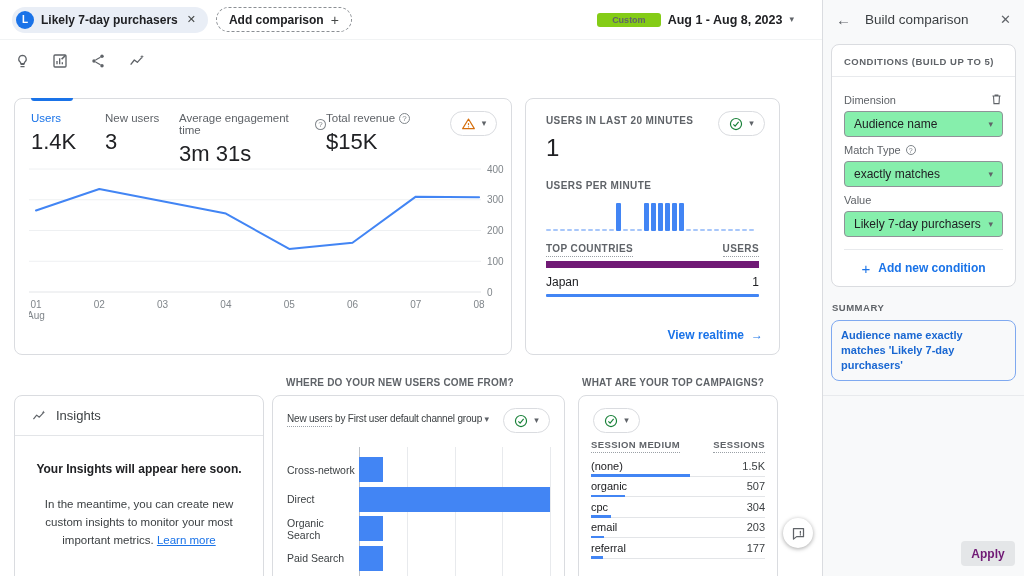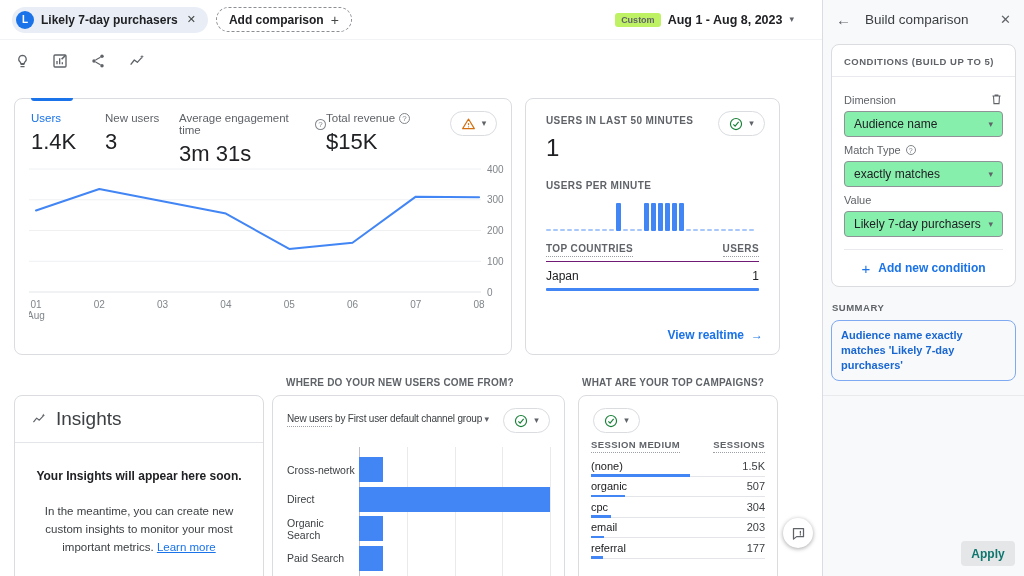--- a/index.html
+++ b/index.html
@@ -15,21 +15,21 @@
   .chip { display:flex; align-items:center; gap:7px; background:#e9eef6; border-radius:14px;
           height:26px; padding:0 10px 0 4px; cursor:pointer; }
   .chip-avatar { width:18px; height:18px; border-radius:50%; background:#1a73e8; color:#fff;
           font-size:10px; font-weight:bold; display:flex; align-items:center; justify-content:center; }
   .chip-label { font-size:12px; font-weight:600; color:#202124; }
   .chip-close { font-size:11px; color:#444746; padding:0 2px; }
   .addcomp { display:flex; align-items:center; gap:7px; border:1px dashed #8b8f94; border-radius:14px;
           height:25px; padding:0 12px; font-size:12px; font-weight:600; color:#202124; cursor:pointer; }
   .addcomp .plus { font-size:14px; font-weight:400; color:#444746; }
   .dategroup { display:flex; align-items:center; gap:7px; cursor:pointer; }
-  .custom-badge { background:#bef264; color:#5f6368; font-size:9px; font-weight:600; padding:2px 6px; border-radius:3px; }
+  .custom-badge { background:#84cc16; color:#5f6368; font-size:9px; font-weight:600; padding:2px 15px; border-radius:3px; }
   .date-text { font-size:12.5px; font-weight:bold; color:#202124; }
   .caret { font-size:9px; color:#5f6368; line-height:1; }
 
   #titlerow { display:flex; align-items:flex-end; justify-content:space-between; padding:12px 38px 0 15px; }
   #page-title { font-size:18px; font-weight:400; color:#202124; }
   .toolbar { display:flex; gap:22px; align-items:center; padding-bottom:2px; }
   .tool-btn { cursor:pointer; display:flex; align-items:center; }
 
   .card { position:absolute; background:#fff; border:1px solid #dadce0; border-radius:8px; }
 
@@ -53,32 +53,32 @@
 
   
   #rt-card { left:525px; top:98px; width:255px; height:257px; }
   .rt-inner { padding:16px 20px 0 20px; }
   .micro-head { font-size:10px; font-weight:600; letter-spacing:.4px; color:#5f6368; }
   .rt-value { font-size:24px; margin-top:8px; }
   .rt-permin { margin-top:18px; }
   .minute-bars { display:flex; align-items:flex-end; gap:2px; height:30px; margin-top:10px; }
   .mbar { width:5px; border-radius:1px; }
   .rt-countries-head { display:flex; justify-content:space-between; margin-top:12px; padding-bottom:4px;
-                       border-bottom:1px solid #701a75; }
+                       border-bottom:7px solid #701a75; }
   .dotted { border-bottom:1px dotted #9aa0a6; padding-bottom:2px; }
   .rt-row { display:flex; justify-content:space-between; font-size:12px; color:#202124; padding:7px 0 5px; }
   .rt-row-bar { height:3px; background:#4285f4; border-radius:1px; }
   .view-rt { position:absolute; right:16px; bottom:12px; color:#1a73e8; font-size:12px; font-weight:600;
              display:flex; align-items:center; gap:7px; cursor:pointer; }
 
   
   .section-title { position:absolute; font-size:10px; font-weight:bold; letter-spacing:.2px; color:#5f6368; }
   #insights-card { left:14px; top:395px; width:250px; height:200px; }
   .ins-head { display:flex; align-items:center; gap:9px; padding:12px 16px; border-bottom:1px solid #e3e5e8;
-              font-size:19px; color:#3c4043; }
+              font-size:13px; color:#3c4043; }
   .ins-body { padding:26px 14px 0; text-align:center; }
   .ins-headline { font-size:12px; font-weight:bold; color:#202124; }
   .ins-text { font-size:11.5px; color:#3c4043; line-height:1.55; margin-top:20px; }
   .link { color:#1a73e8; text-decoration:underline; cursor:pointer; }
 
   #channels-card { left:272px; top:395px; width:293px; height:200px; }
   .card-head { display:flex; justify-content:space-between; align-items:flex-start; padding:12px 14px 0; }
   .card-head-label { font-size:10px; letter-spacing:-0.2px; white-space:nowrap; color:#3c4043; padding-top:5px; }
   .card-head .pill { position:static; flex:none; }
   .ch-chart { position:relative; margin:14px 14px 0 14px; height:140px; }
@@ -125,21 +125,21 @@
             cursor:pointer; }
   .help-dot.small { width:10px; height:10px; font-size:7px; }
   .addcond { margin-top:12px; border-top:1px solid #e8eaed; height:37px; display:flex; align-items:center;
              justify-content:center; gap:8px; color:#1a73e8; font-size:12px; font-weight:600; cursor:pointer; }
   .addcond .plus { font-size:15px; font-weight:400; }
   .summary-label { font-size:9.5px; font-weight:600; letter-spacing:.5px; color:#5f6368; margin:15px 0 7px 1px; }
   .summary-box { border:1.5px solid #7fa9f0; border-radius:8px; padding:7px 9px; font-size:11px; font-weight:600;
                  color:#1967d2; line-height:1.35; cursor:pointer; }
   .panel-divider { height:1px; background:#e8eaed; margin:14px -8px 0; }
   .apply-btn { position:absolute; right:9px; bottom:10px; width:54px; height:25px; border-radius:4px;
-               background:#e4e6e8; color:#0f766e; font-size:12px; font-weight:600; display:flex;
+               background:#e4e6e8; color:#701a75; font-size:12px; font-weight:600; display:flex;
                align-items:center; justify-content:center; cursor:default; }
 </style>
 </head>
 <body>
 
 <div id="main">
 
   <div id="topbar">
     <div class="chipgroup">
       <div class="chip">
@@ -250,21 +250,21 @@
 
   <div class="card" id="rt-card">
     <div class="pill">
       <svg width="14" height="14" viewBox="0 0 24 24">
           <circle cx="12" cy="12" r="9.5" fill="none" stroke="#188038" stroke-width="2"></circle>
           <path d="M7.5 12.5l3 3 6-7" fill="none" stroke="#188038" stroke-width="2"></path>
         </svg>
       <span class="caret">▾</span>
     </div>
     <div class="rt-inner">
-      <div class="micro-head">USERS IN LAST 50 MINUTES</div>
+      <div class="micro-head">USERS IN LAST 20 MINUTES</div>
       <div class="rt-value">1</div>
       <div class="micro-head rt-permin">USERS PER MINUTE</div>
       <div class="minute-bars">
           <div class="mbar" style="height: 2px; background: rgb(168, 199, 250);"></div>
           <div class="mbar" style="height: 2px; background: rgb(168, 199, 250);"></div>
           <div class="mbar" style="height: 2px; background: rgb(168, 199, 250);"></div>
           <div class="mbar" style="height: 2px; background: rgb(168, 199, 250);"></div>
           <div class="mbar" style="height: 2px; background: rgb(168, 199, 250);"></div>
           <div class="mbar" style="height: 2px; background: rgb(168, 199, 250);"></div>
           <div class="mbar" style="height: 2px; background: rgb(168, 199, 250);"></div>

